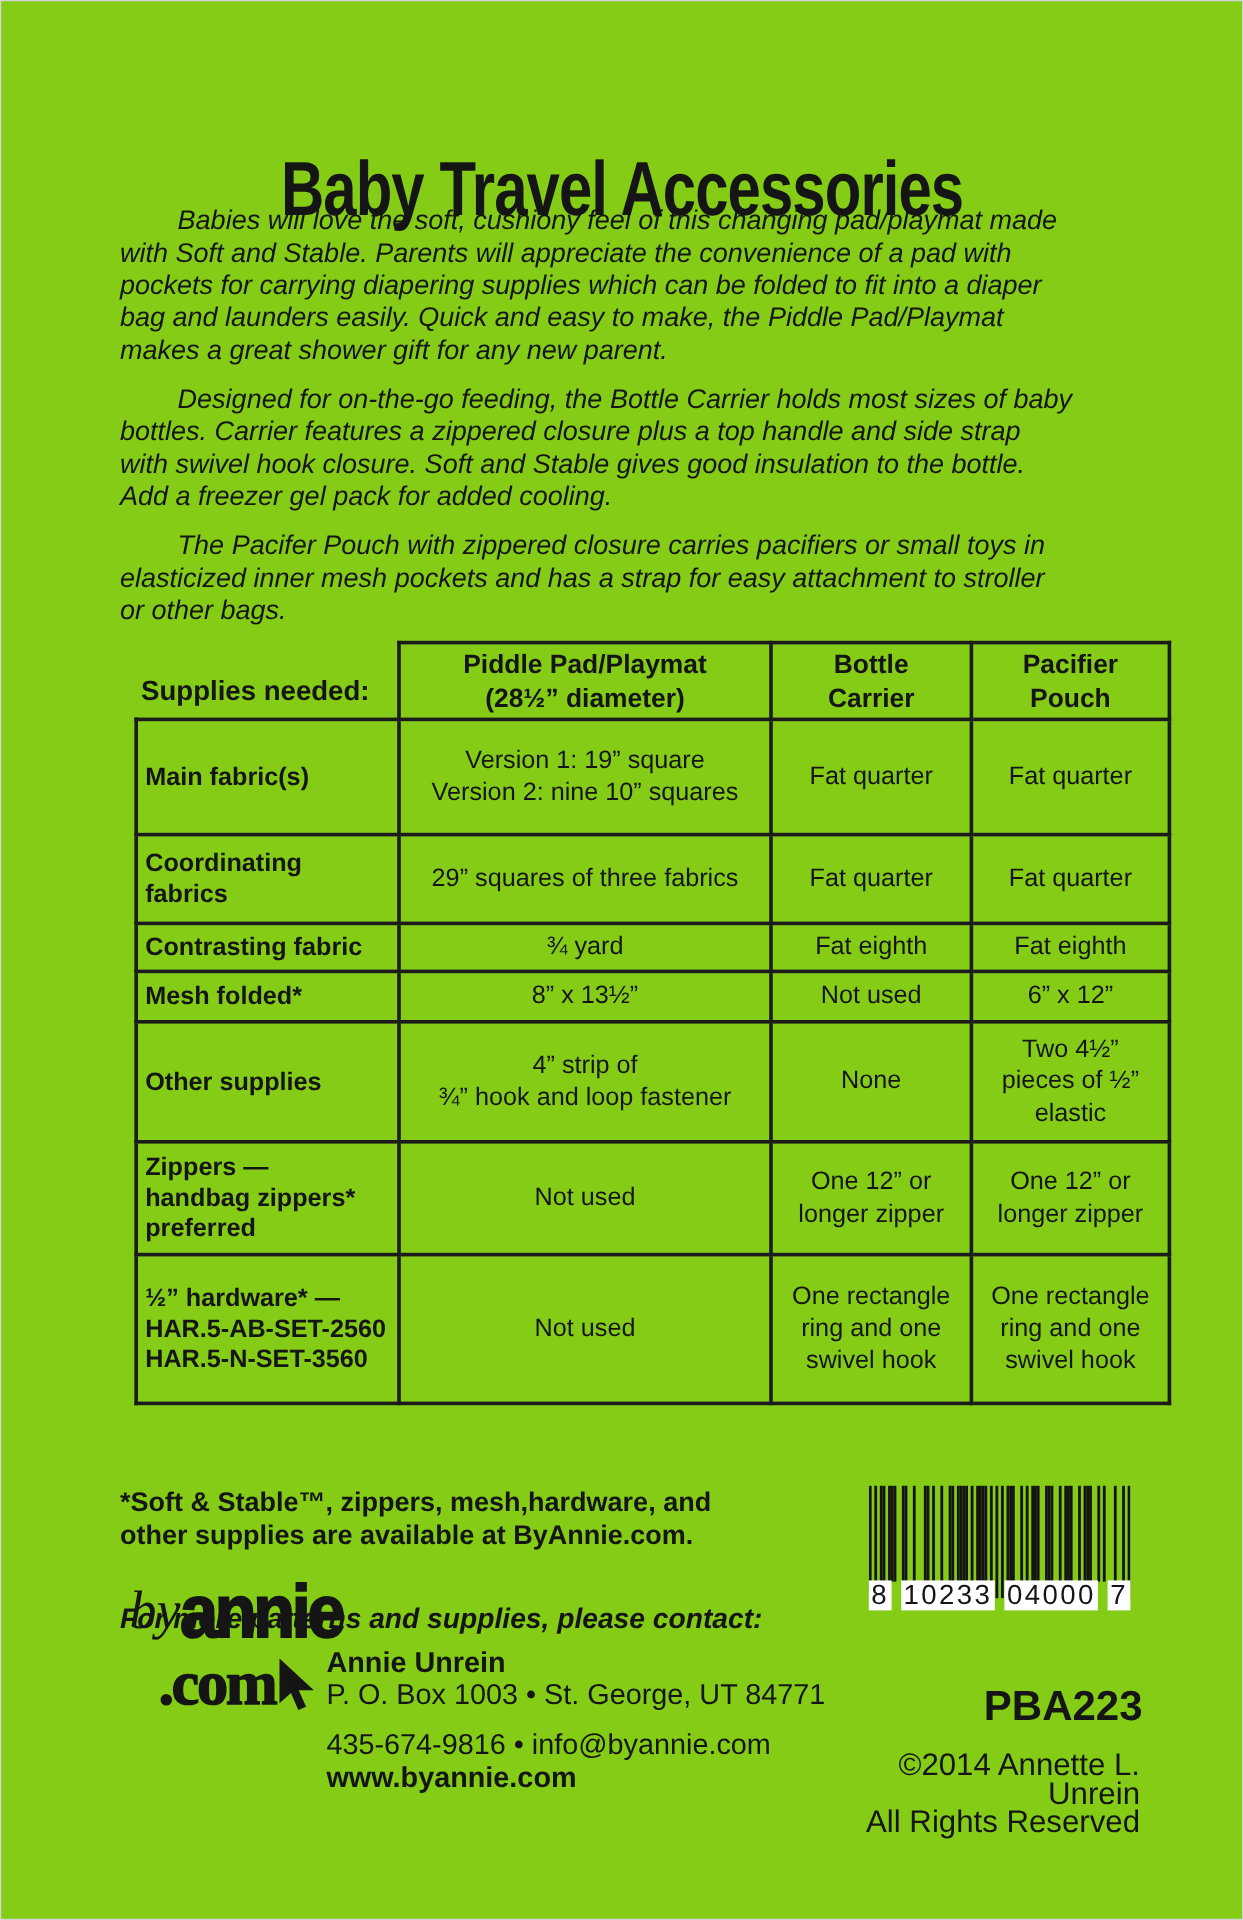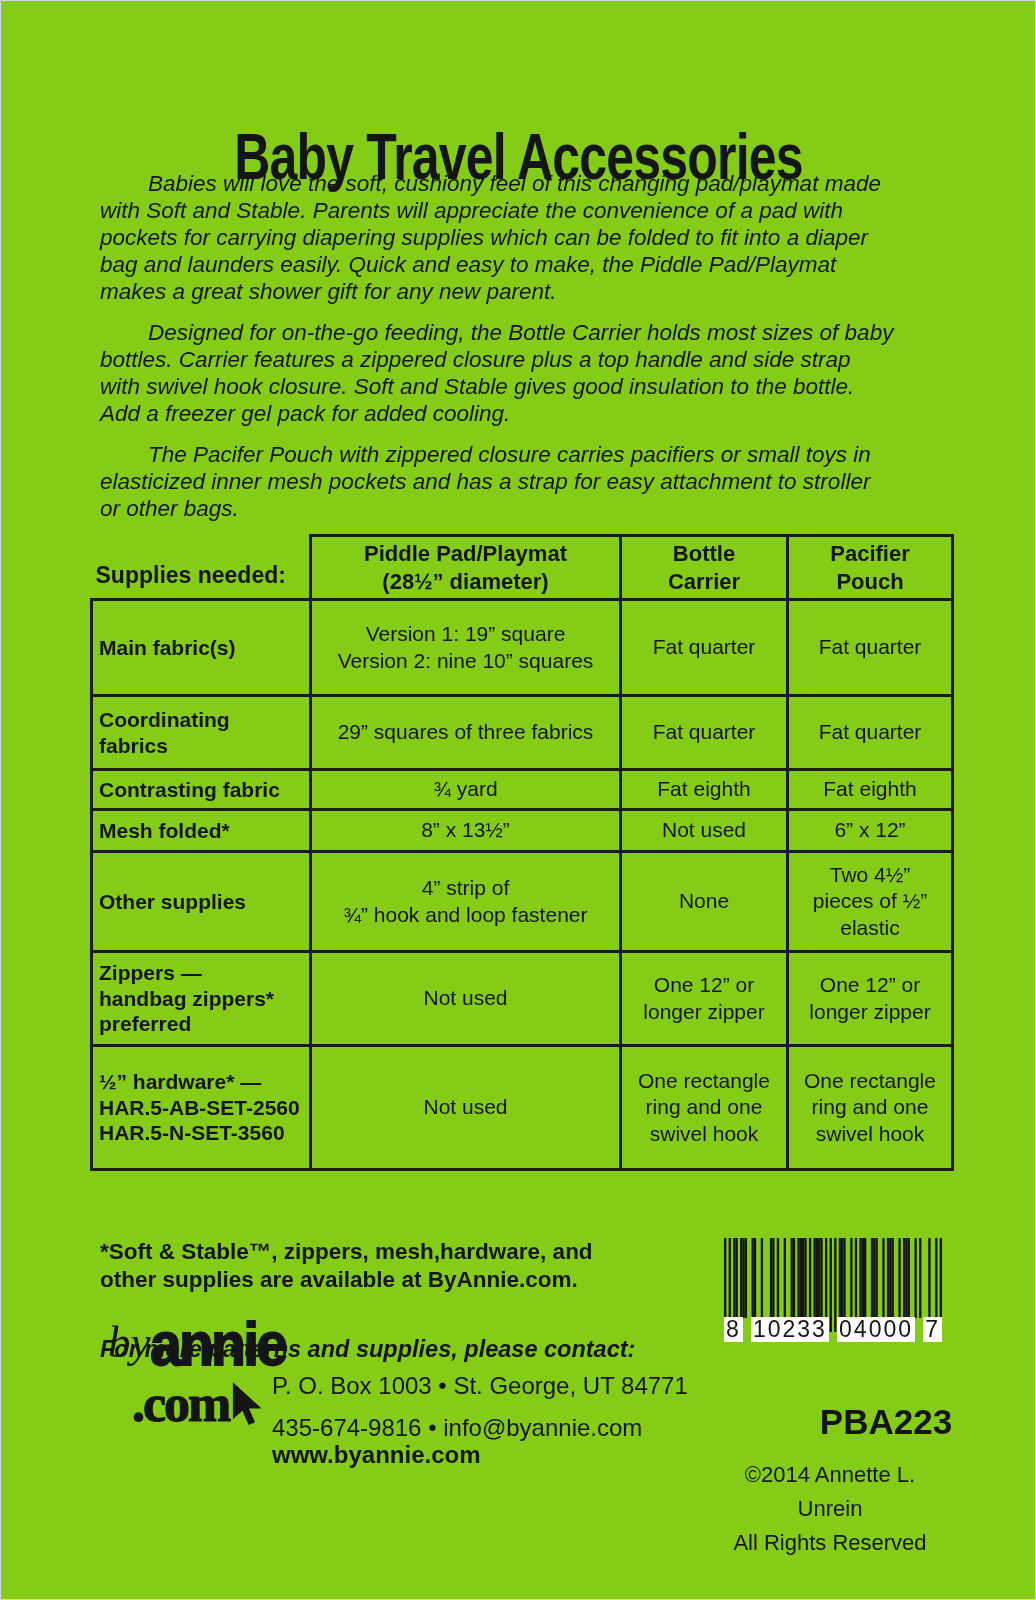--- a/index.html
+++ b/index.html
@@ -44,21 +44,21 @@
   }
   .intro p {
     margin: 0 0 14px 0;
     white-space: pre-line;
     text-indent: 48px;
   }
 
   
   table.supplies {
     position: absolute;
-    top: 534px; left: 90px;
+    top: 534px; left: 112px;
     width: 861px;
     border-collapse: collapse;
     table-layout: fixed;
     font-size: 21px;
   }
   .supplies th, .supplies td {
     border: 3px solid #1b1b1b;
     padding: 2px 6px;
     vertical-align: middle;
     white-space: pre-line;
@@ -152,23 +152,23 @@
     top: 1402px; left: 818px;
     width: 136px;
     text-align: center;
     font-size: 35px;
     font-weight: bold;
   }
   .copyright {
     position: absolute;
     top: 1458px; right: 86px;
     width: 240px;
-    text-align: center;
-    font-size: 22px;
-    line-height: 34px;
+    text-align: right;
+    font-size: 26px;
+    line-height: 24px;
     white-space: pre-line;
   }
 </style>
 </head>
 <body>
 
 <div class="page">
 
   <h1 class="title"><span class="squeeze">Baby Travel Accessories</span></h1>
 
@@ -341,20 +341,21 @@
     </div>
     <div class="logo-bottom">
       <span class="logo-com">.com</span>
       <svg class="cursor-icon" width="42" height="48" viewBox="0 0 22 25">
         <path d="M1,0 L1,19.5 L6,15 L9.2,22.5 L12.6,21 L9.4,13.8 L16,13.8 Z" fill="#151515"></path>
       </svg>
     </div>
   </div>
 
   <div class="contact">
+    <div class="name">Annie Unrein</div>
     <div class="address">P. O. Box 1003  •  St. George, UT  84771</div>
     <div class="phone">435-674-9816   •   info@byannie.com</div>
     <div class="web">www.byannie.com</div>
   </div>
 
   <div class="product-code">PBA223</div>
 
   <div class="copyright">©2014 Annette L. Unrein
 All Rights Reserved</div>
 

